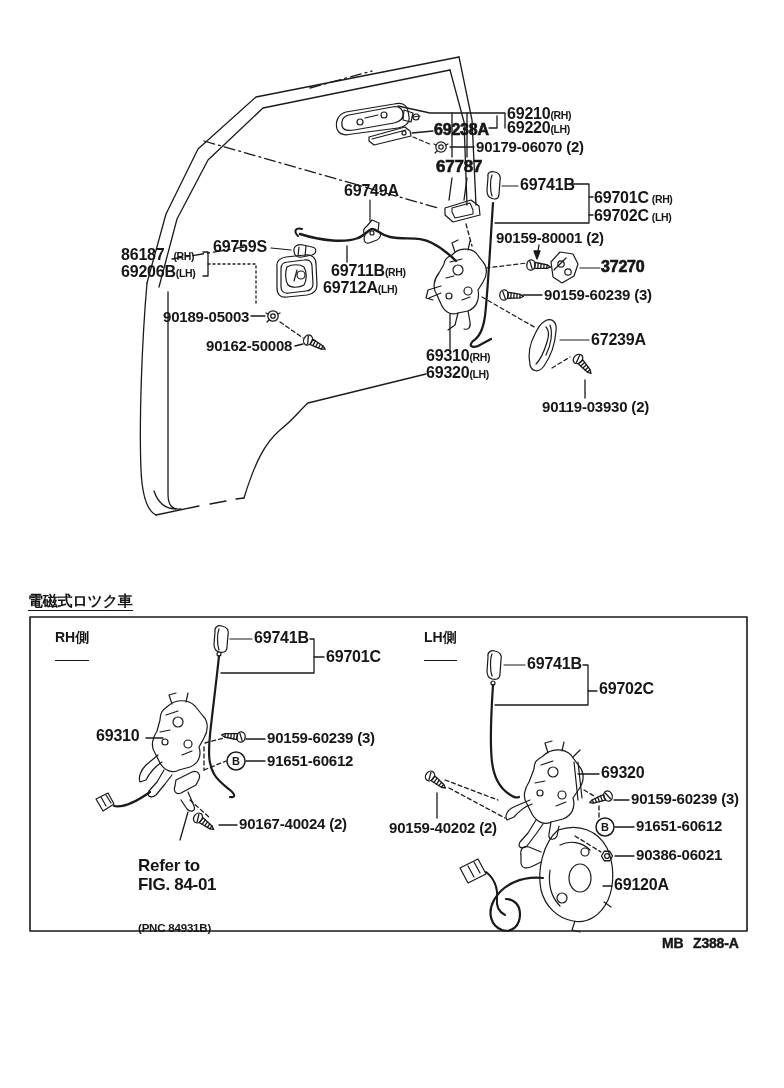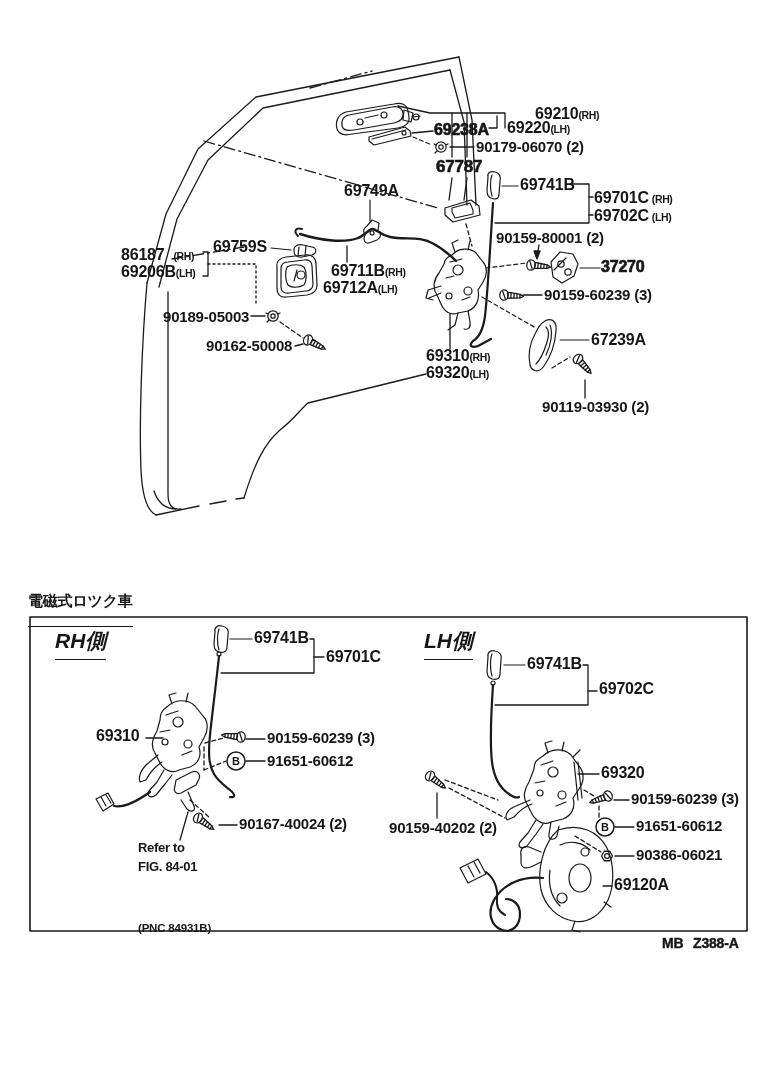--- a/index.html
+++ b/index.html
@@ -4,23 +4,23 @@
 <style>
   html,body{margin:0;padding:0;background:#fff;}
   #stage{position:relative;width:784px;height:1088px;background:#fff;overflow:hidden;
          font-family:"Liberation Sans",sans-serif;}
   #art{position:absolute;left:0;top:0;}
   .lbl{position:absolute;font-weight:bold;font-size:15px;line-height:1;color:#161616;
        letter-spacing:-0.2px;white-space:nowrap;}
   .big{font-size:16px;}
   .xb{-webkit-text-stroke:0.65px #161616;}
   .sfx{font-size:10.5px;letter-spacing:-0.4px;}
-  .jp{font-size:15px;border-bottom:1.6px solid #161616;padding-bottom:18px;}
-  .heading{font-size:21px;border-bottom:1.6px solid #161616;padding-bottom:8px;letter-spacing:0;font-style:italic;}
-  .refer{font-size:13px;letter-spacing:-0.3px;}
+  .jp{font-size:15px;border-bottom:1.6px solid #161616;padding-bottom:2px;}
+  .heading{font-size:14px;border-bottom:1.6px solid #161616;padding-bottom:16px;letter-spacing:0;}
+  .refer{font-size:17px;letter-spacing:-0.3px;margin-top:16px;}
   .pnc{font-size:11.5px;margin-top:43px;}
   .mb{font-size:14px;word-spacing:6px;-webkit-text-stroke:0.4px #161616;}
   svg *{vector-effect:non-scaling-stroke;}
 </style>
 </head>
 <body>
 
 <div id="stage">
 
 <svg id="art" width="784" height="1088" viewBox="0 0 784 1088" fill="none" stroke="#1a1a1a" stroke-width="1.3" stroke-linecap="round" stroke-linejoin="round">
@@ -284,21 +284,21 @@
           <circle r="2.2"></circle>
       <path d="M-5,-2 L-7,-3 M5,-2 L7,-3 M-4,4 L-6,6"></path>
     </g>
     <g id="nut">
       <path d="M5.5,0 L2.75,4.76 L-2.75,4.76 L-5.5,0 L-2.75,-4.76 L2.75,-4.76 Z"></path>
       <circle r="2.4"></circle>
     </g>
   </defs>
 </svg>
 
-<div class="lbl big" style="left:535px;top:106px"><span>69210</span><span class="sfx">(RH)</span></div>
+<div class="lbl big" style="left:507px;top:106px"><span>69210</span><span class="sfx">(RH)</span></div>
 <div class="lbl big" style="left:507px;top:120px"><span>69220</span><span class="sfx">(LH)</span></div>
 <div class="lbl big xb" style="left:434px;top:122px"><span>69238A</span></div>
 <div class="lbl" style="left:476px;top:139px"><span>90179-06070 (2)</span></div>
 <div class="lbl xb" style="left:436px;top:158px;font-size:17px"><span>67787</span></div>
 <div class="lbl big" style="left:344px;top:183px"><span>69749A</span></div>
 <div class="lbl big" style="left:520px;top:177px"><span>69741B</span></div>
 <div class="lbl big" style="left:594px;top:190px"><span>69701C</span><span class="sfx" style="margin-left:3px">(RH)</span></div>
 <div class="lbl big" style="left:594px;top:208px"><span>69702C</span><span class="sfx" style="margin-left:3px">(LH)</span></div>
 <div class="lbl" style="left:496px;top:230px"><span>90159-80001 (2)</span></div>
 <div class="lbl big xb" style="left:601px;top:259px"><span>37270</span></div>

